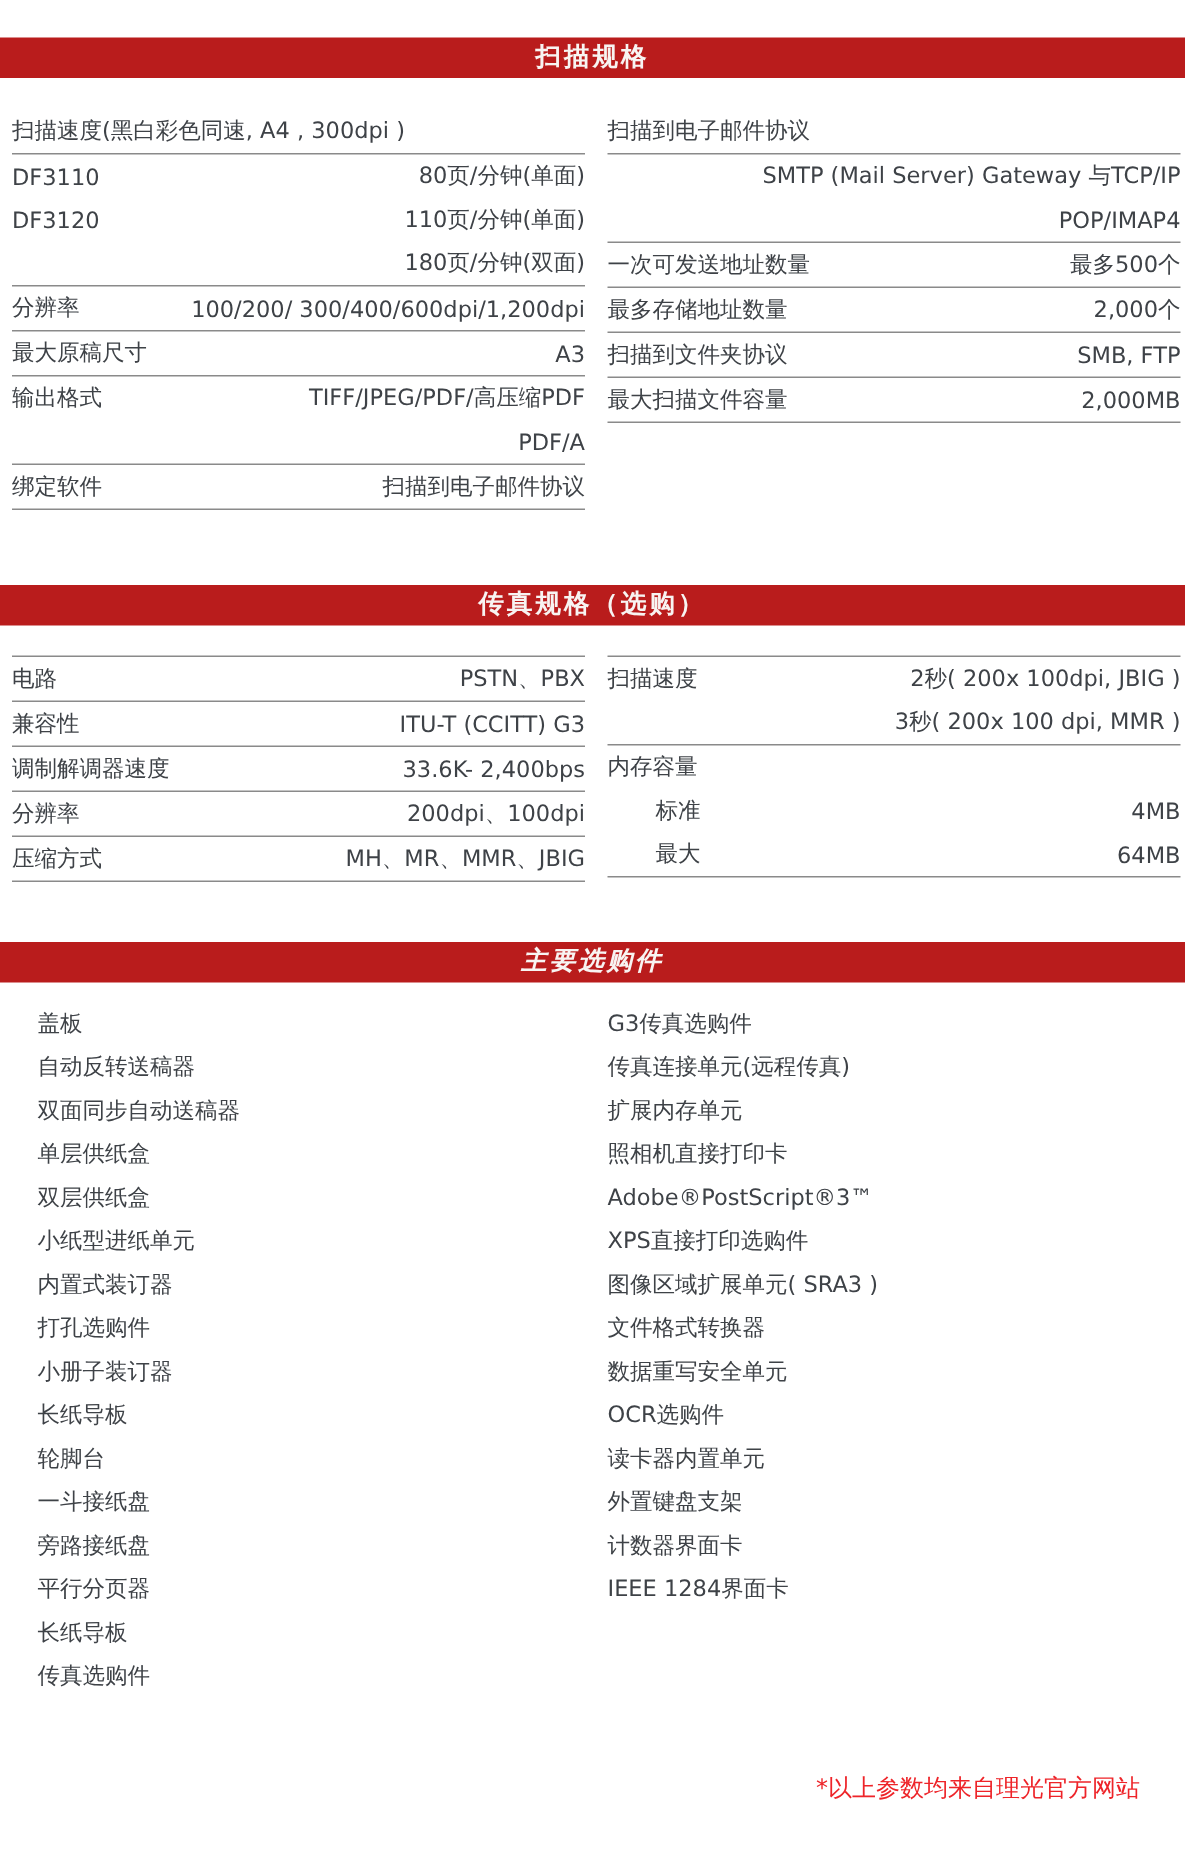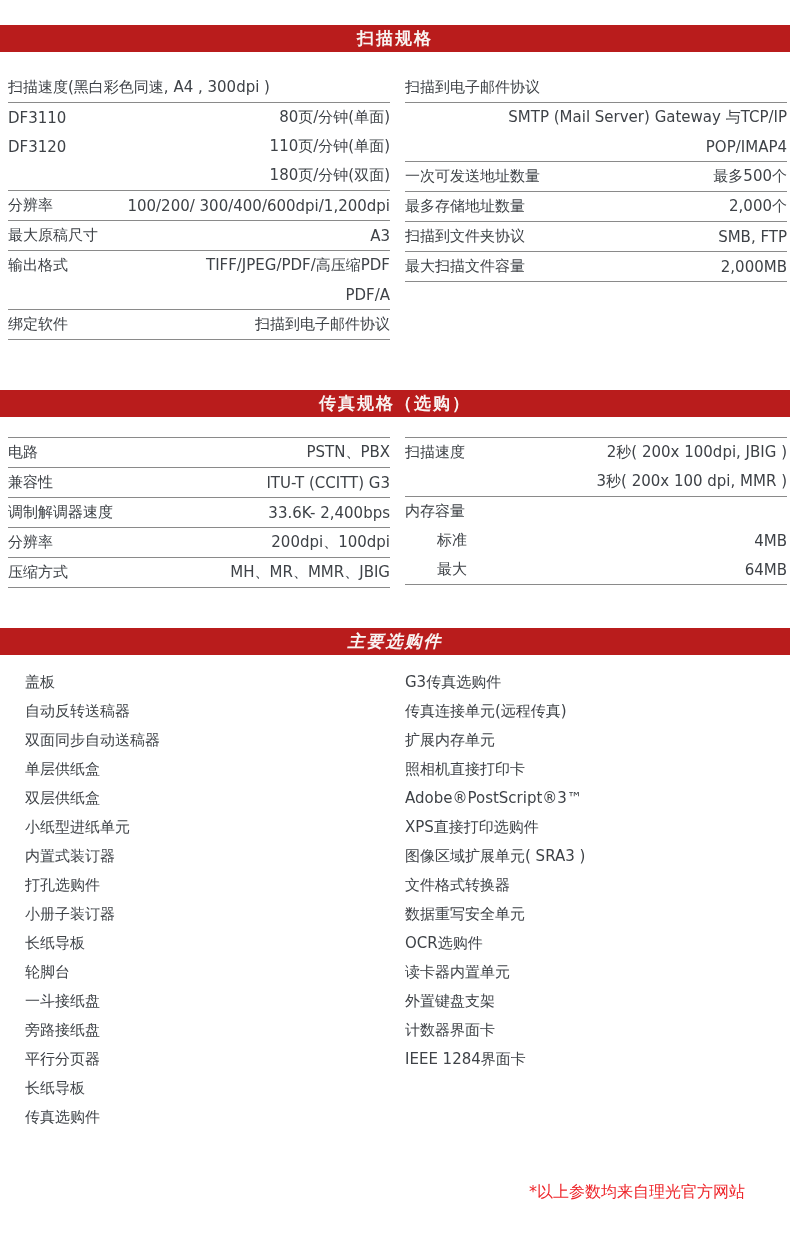--- a/index.html
+++ b/index.html
@@ -27,21 +27,21 @@
   }
   .spec-label{white-space:nowrap;}
   .spec-label.indent{padding-left:32px;}
   .spec-value{white-space:nowrap;text-align:right;}
   .options{display:flex;margin-top:13px;}
   .opt-col-left{flex:0 0 405px;box-sizing:border-box;padding-left:25px;}
   .opt-col-right{flex:1;}
   .options ul{list-style:none;margin:0;padding:0;}
   .opt-item{height:29px;line-height:29px;font-size:15px;white-space:nowrap;}
   .note{
-    margin-top:50px;text-align:right;padding-right:45px;
+    margin-top:50px;text-align:right;padding-right:30px;
     color:#ee2429;font-size:16px;
   }
 </style>
 </head>
 <body>
 
 <div class="bar" id="bar-scan">
   <span>扫描规格</span>
 </div>
 <div class="spec-area" id="scan-area">

